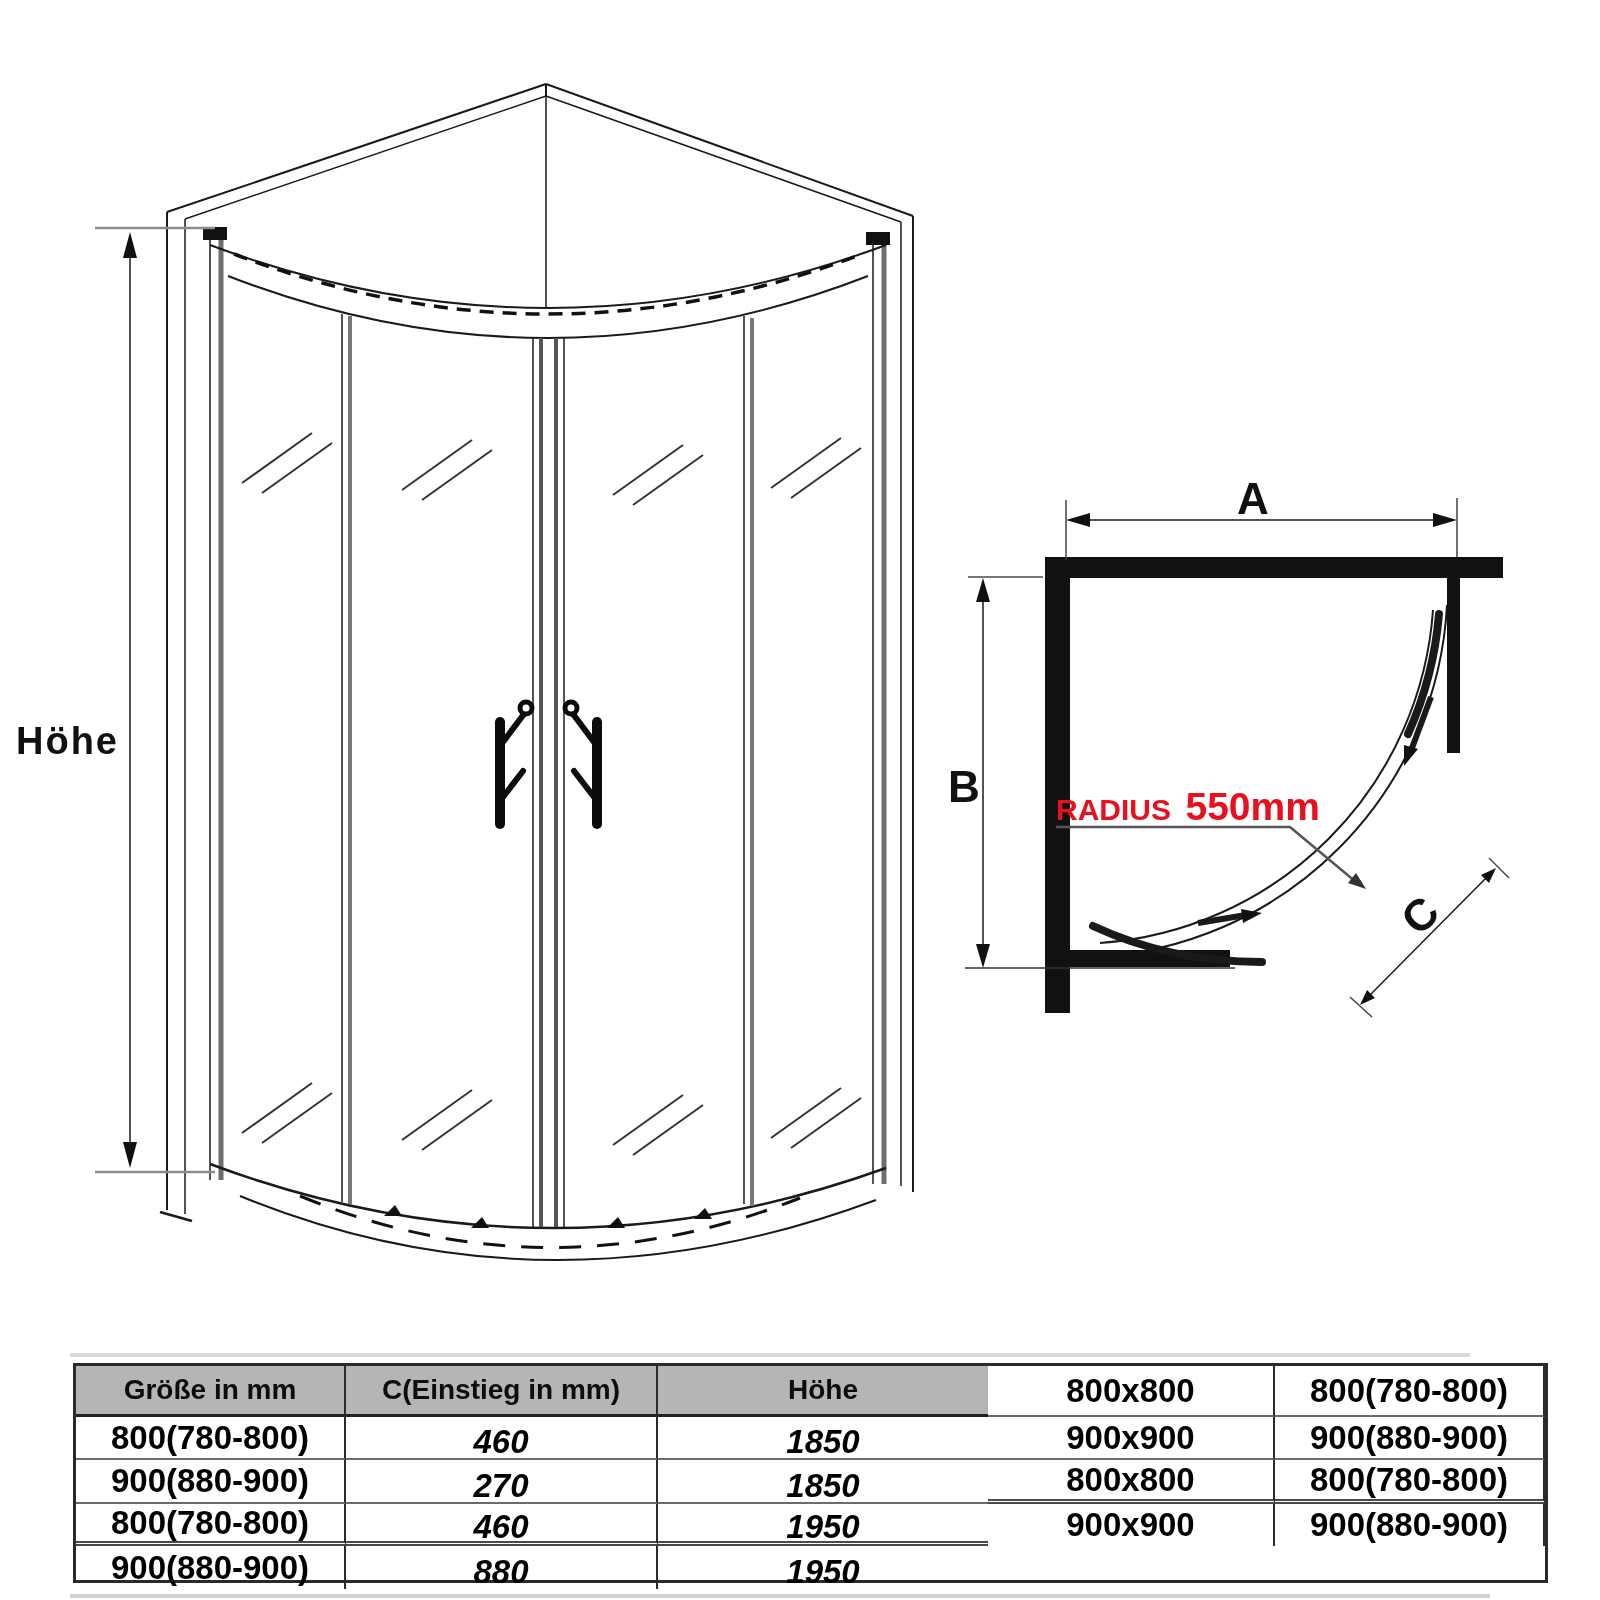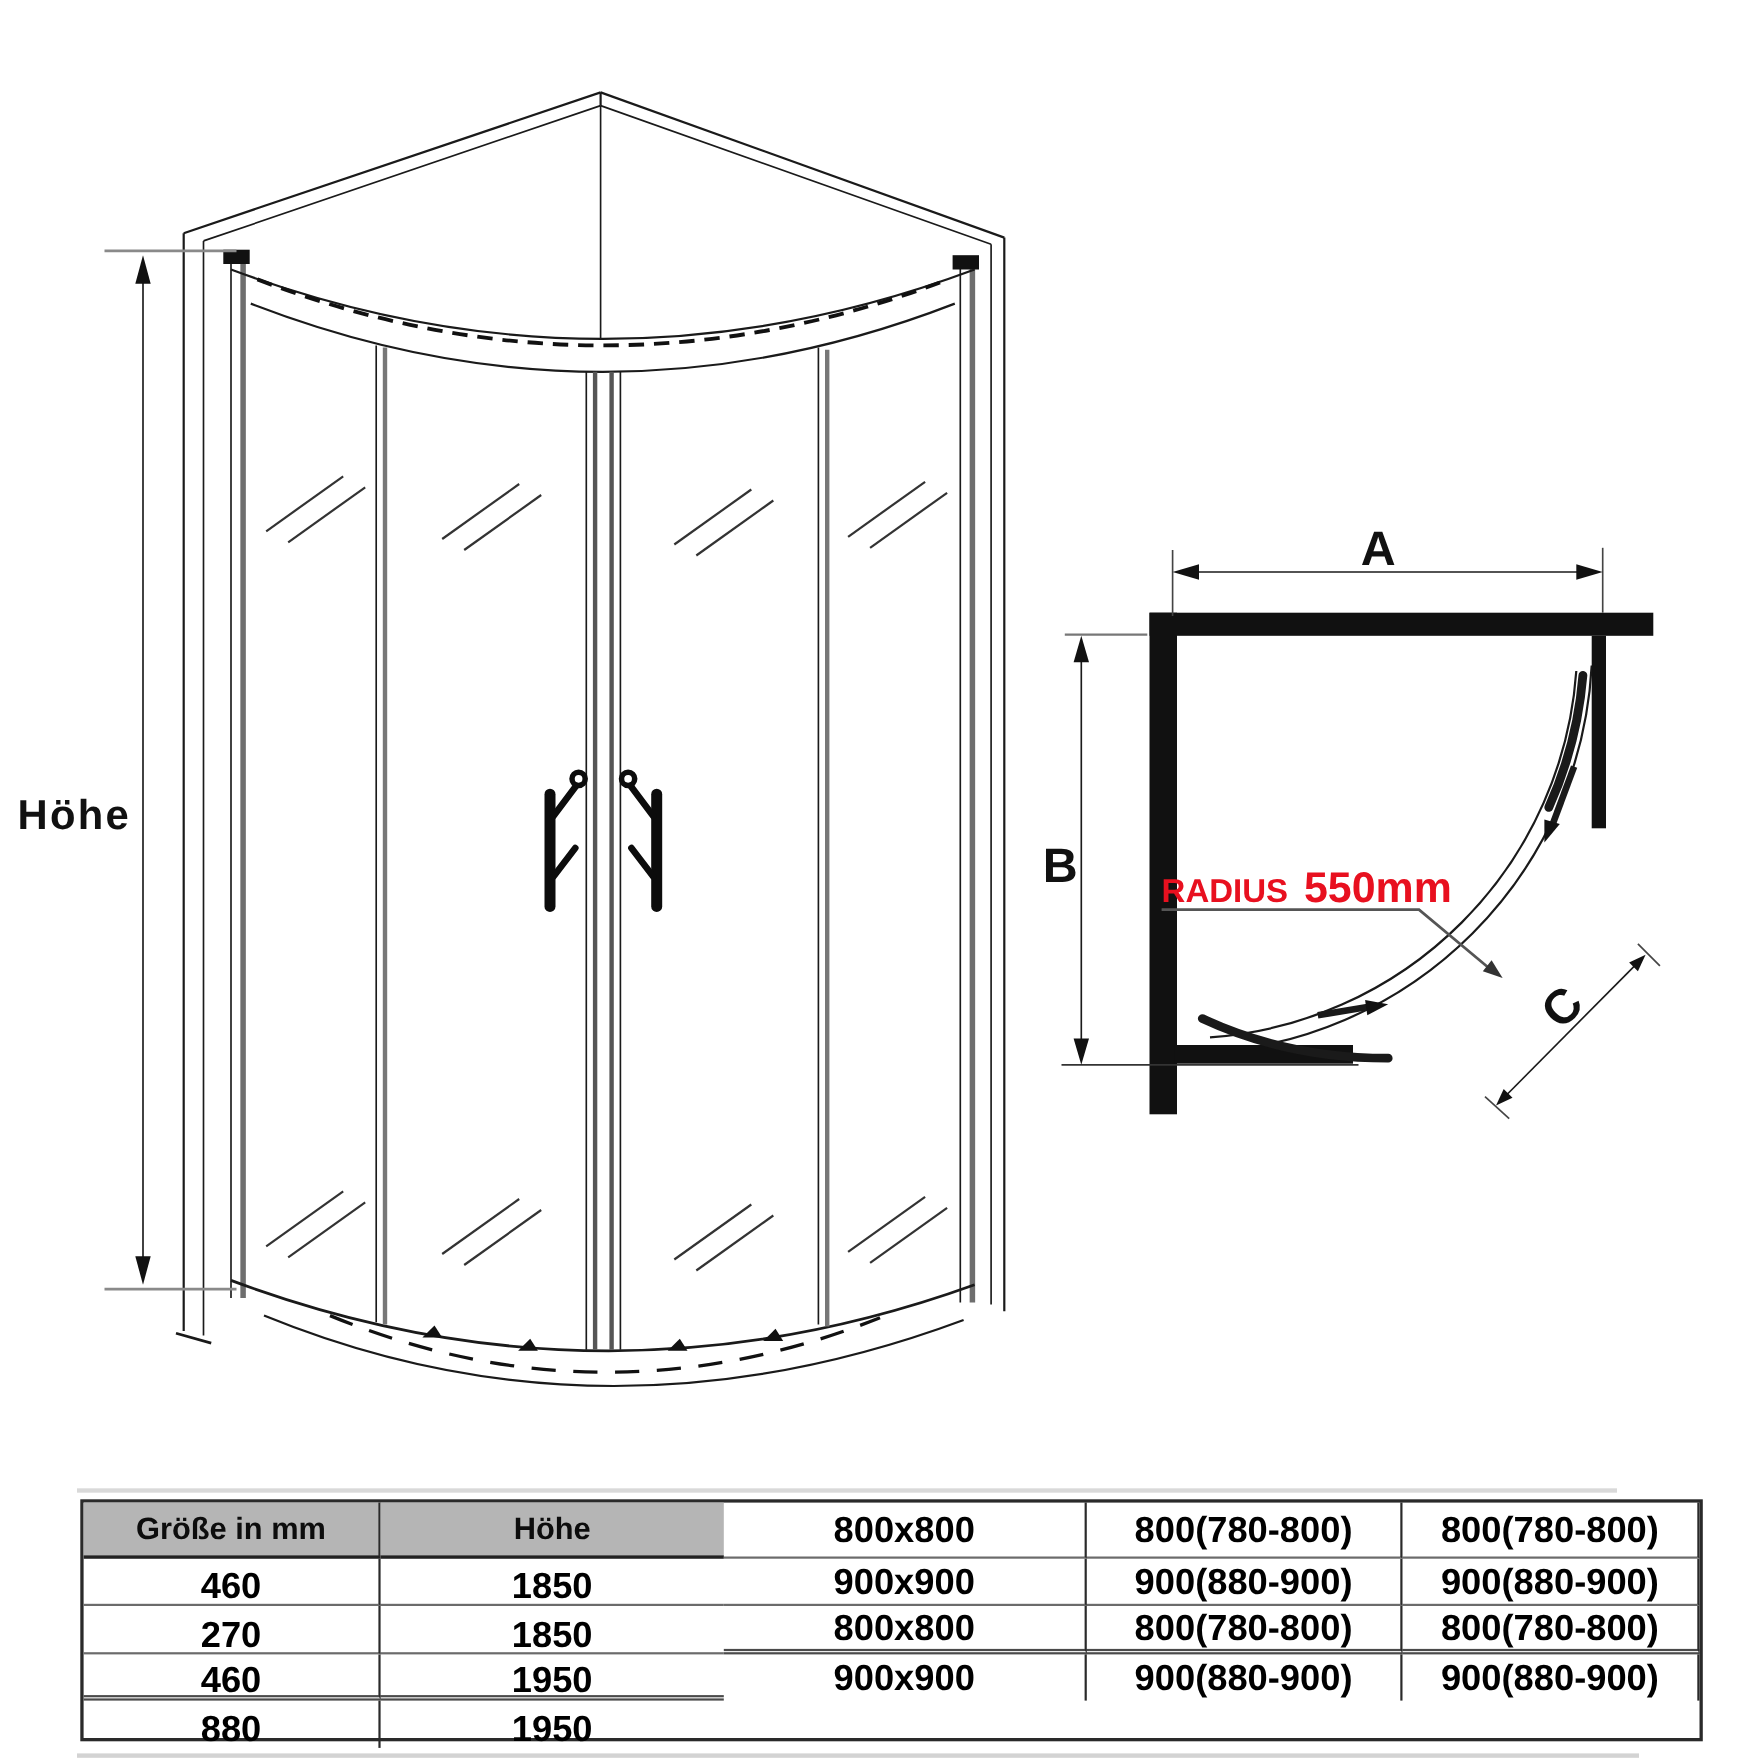--- a/index.html
+++ b/index.html
@@ -17,21 +17,21 @@
               display:grid;grid-template-columns:270px 312px 330px 287px 270px;
               grid-template-rows:51px 43px 44px 42px 43px;}
   .size-table .cell{display:flex;align-items:center;justify-content:center;
               border-right:2px solid #2a2a2a;border-bottom:2px solid #6b6b6b;
               font-weight:bold;font-size:33px;color:#000;box-sizing:border-box;
               white-space:nowrap;overflow:hidden;}
   .size-table .cell.lastcol{border-right:none;}
   .size-table .cell.header{background:#b5b5b5;border-bottom:3px solid #222;font-size:28px;color:#0d0d0d;}
   .size-table .cell.thicksep{border-bottom:5px double #4a4a4a;}
   .size-table .cell.lastrow{border-bottom:none;}
-  .size-table .cell.low{padding-top:9px;}
+  .size-table .cell.low{padding-top:9px;font-style:italic;}
 </style>
 </head>
 <body>
 
 <div class="canvas">
 
 <svg width="1600" height="1600" viewBox="0 0 1600 1600">
 
   <g stroke="#1a1a1a" fill="none" stroke-width="2">
 
@@ -202,20 +202,21 @@
     <tspan font-size="30" fill="#e8101f">RADIUS</tspan>
     <tspan dx="10" font-size="39" fill="#e8101f">550mm</tspan>
   </text>
 
   <rect x="70" y="1353" width="1400" height="4" fill="#c9c9c9" opacity="0.7"></rect>
   <rect x="70" y="1594" width="1420" height="4" fill="#c0c0c0" opacity="0.7"></rect>
 </svg>
 
 <div class="size-table">
   <div class="cell header">Größe in mm</div>
+  <div class="cell header">C(Einstieg in mm)</div>
   <div class="cell header lastcol">Höhe</div>
 
   <div class="cell">800x800</div>
   <div class="cell">800(780-800)</div>
   <div class="cell">800(780-800)</div>
   <div class="cell low">460</div>
   <div class="cell low lastcol">1850</div>
 
   <div class="cell">900x900</div>
   <div class="cell">900(880-900)</div>

